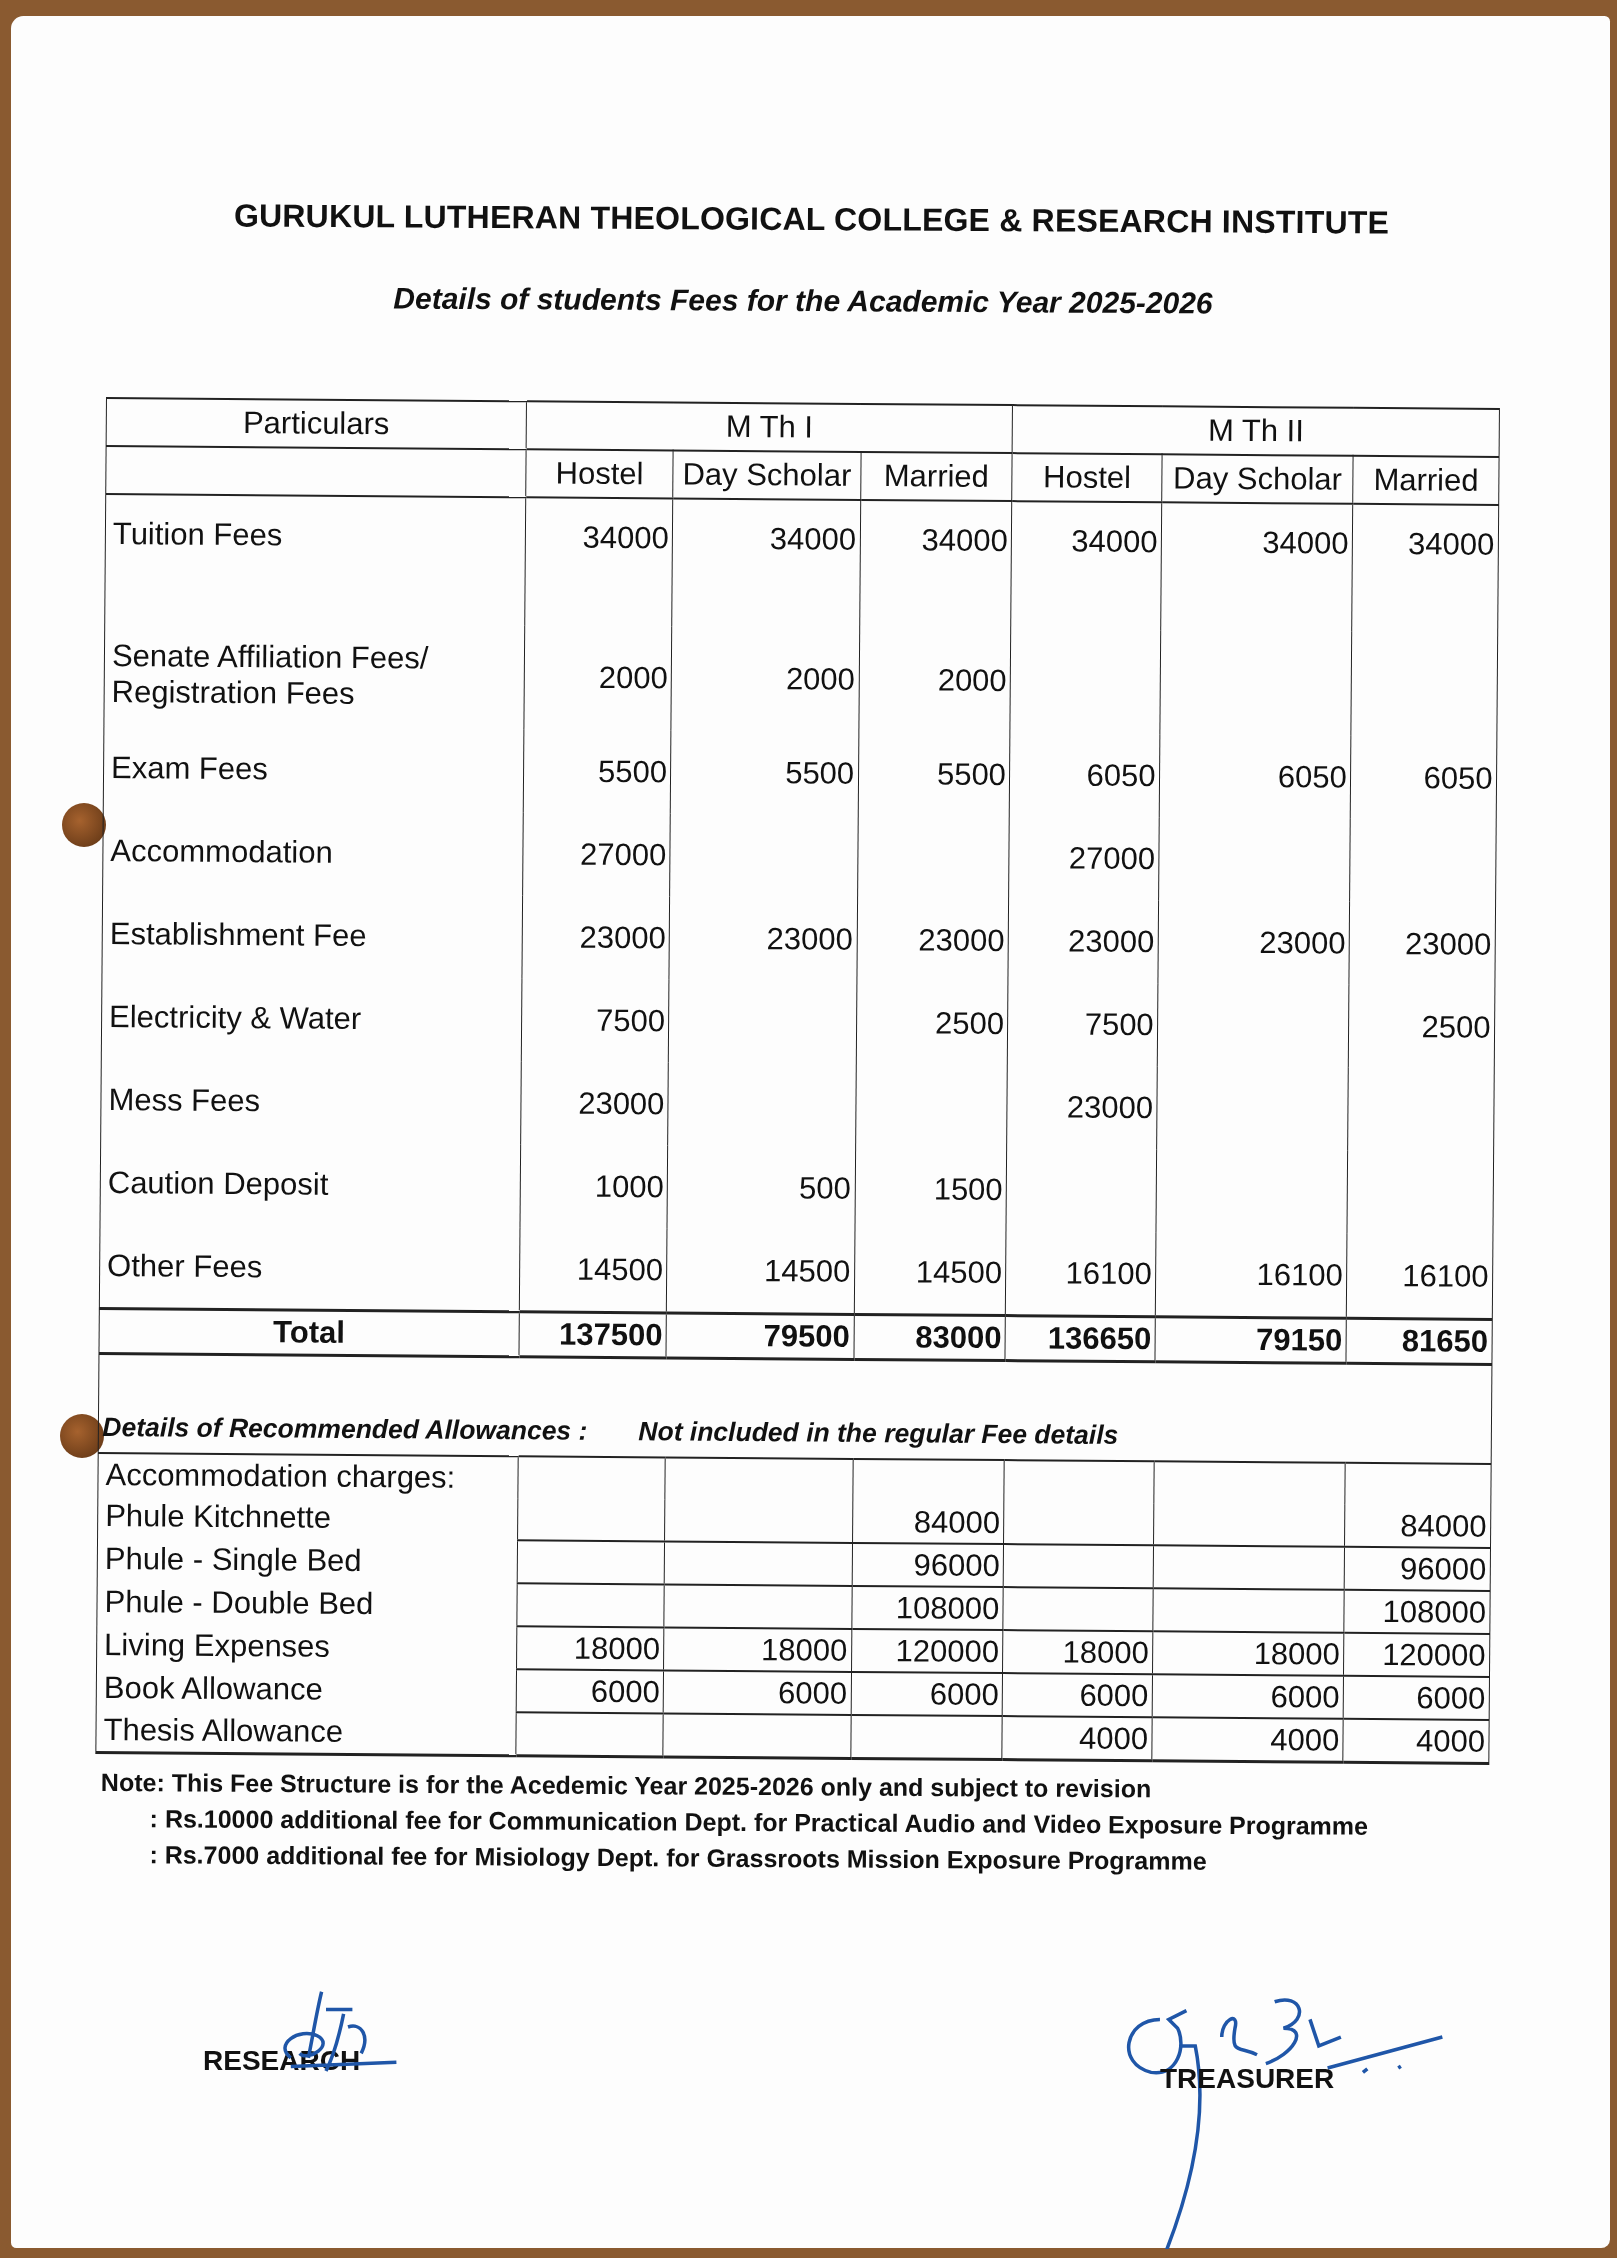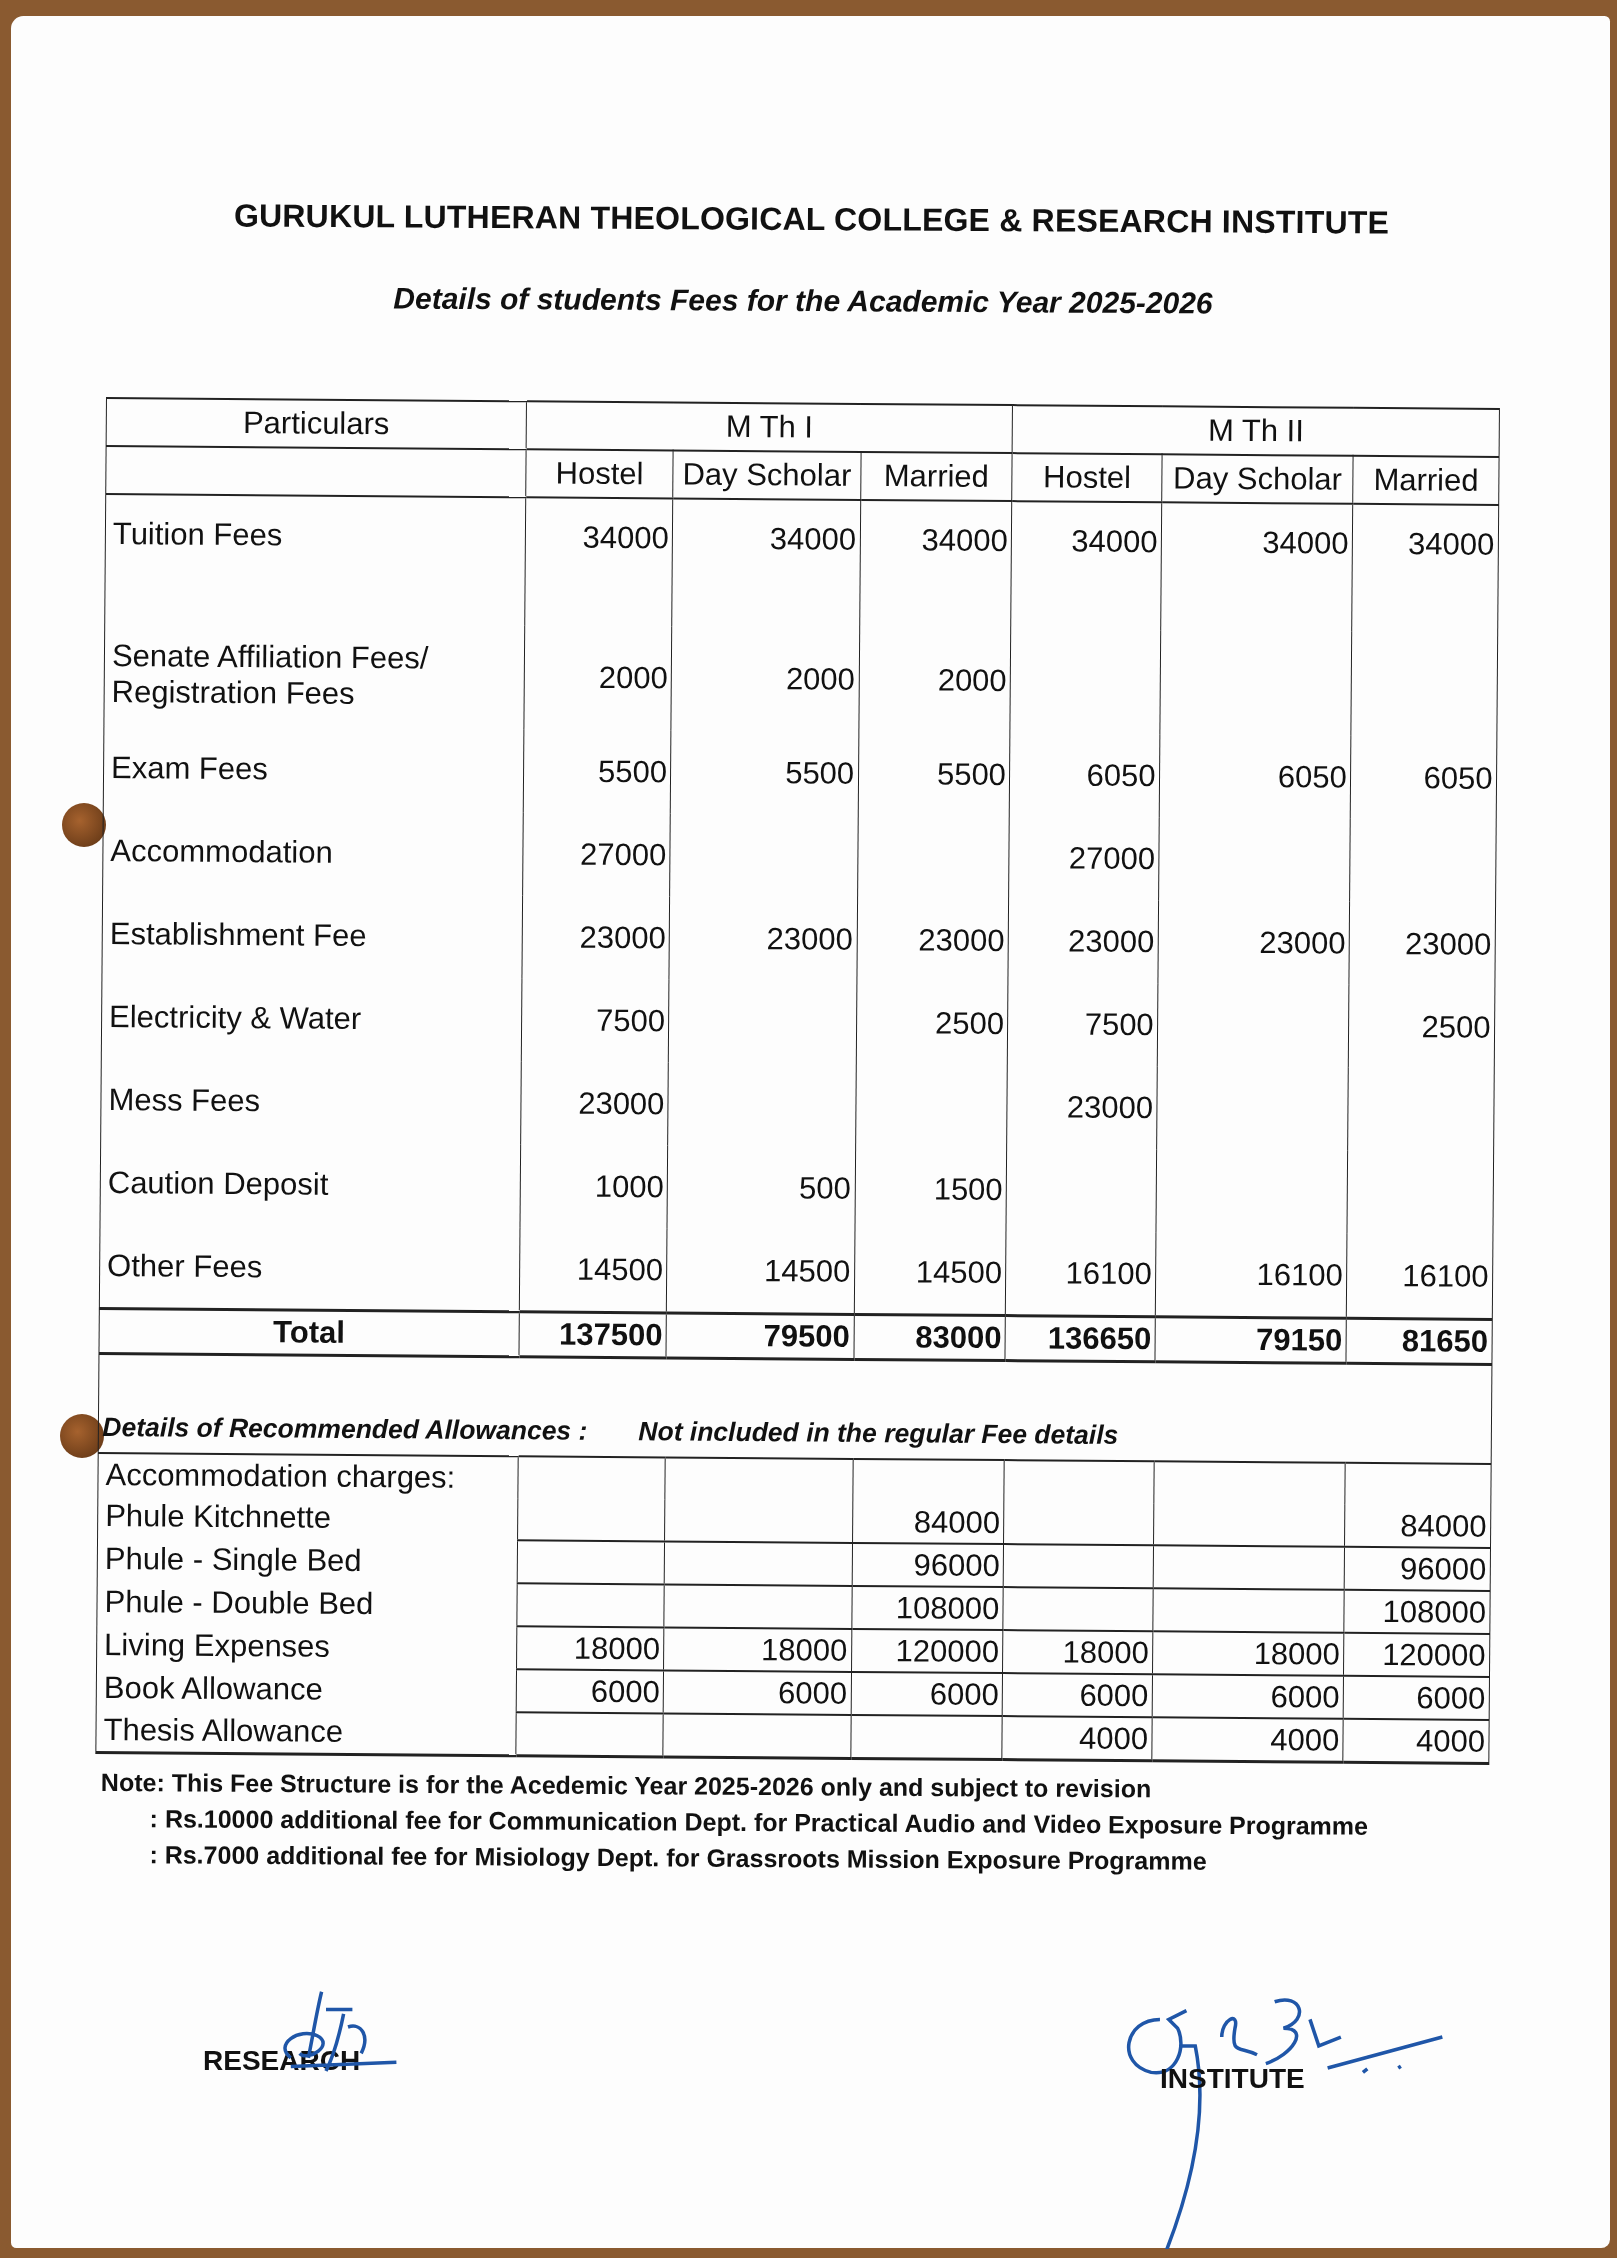--- a/index.html
+++ b/index.html
@@ -282,15 +282,15 @@
   <svg width="176" height="106" style="left:35px;top:-71px;" viewBox="0 0 200 120">
     <path d="M60 95 C40 80 70 60 90 70 C110 80 80 100 70 90 M95 20 C90 40 85 70 80 95 M100 40 L130 40 M120 45 C115 70 110 90 100 110 M125 60 C140 55 150 70 140 90 M60 105 L180 100" fill="none" stroke="#1f56a8" stroke-width="4"></path>
   </svg>
   <span>RESEARCH</span>
 </div>
 
 <div class="sig" style="left:1160px;top:2063px;">
   <svg width="353" height="265" style="left:-53px;top:-79px;" viewBox="0 0 400 300">
     <path d="M60 40 C20 40 10 90 50 100 C80 105 90 70 80 50 L70 40 L90 30 M85 70 L100 70 C110 120 110 200 60 320 M130 60 C130 40 150 30 145 50 C140 80 150 70 170 80 M190 20 C220 10 230 40 200 50 C230 50 210 80 180 90 M230 40 L240 70 L265 60 M250 95 L380 60 M290 100 L295 96 M330 95 L333 93" fill="none" stroke="#1f56a8" stroke-width="4"></path>
   </svg>
-  <span style="position:relative">INSTITUTE</span>
+  <span style="position:relative">TREASURER</span>
 </div>
 
 
 </body></html>

